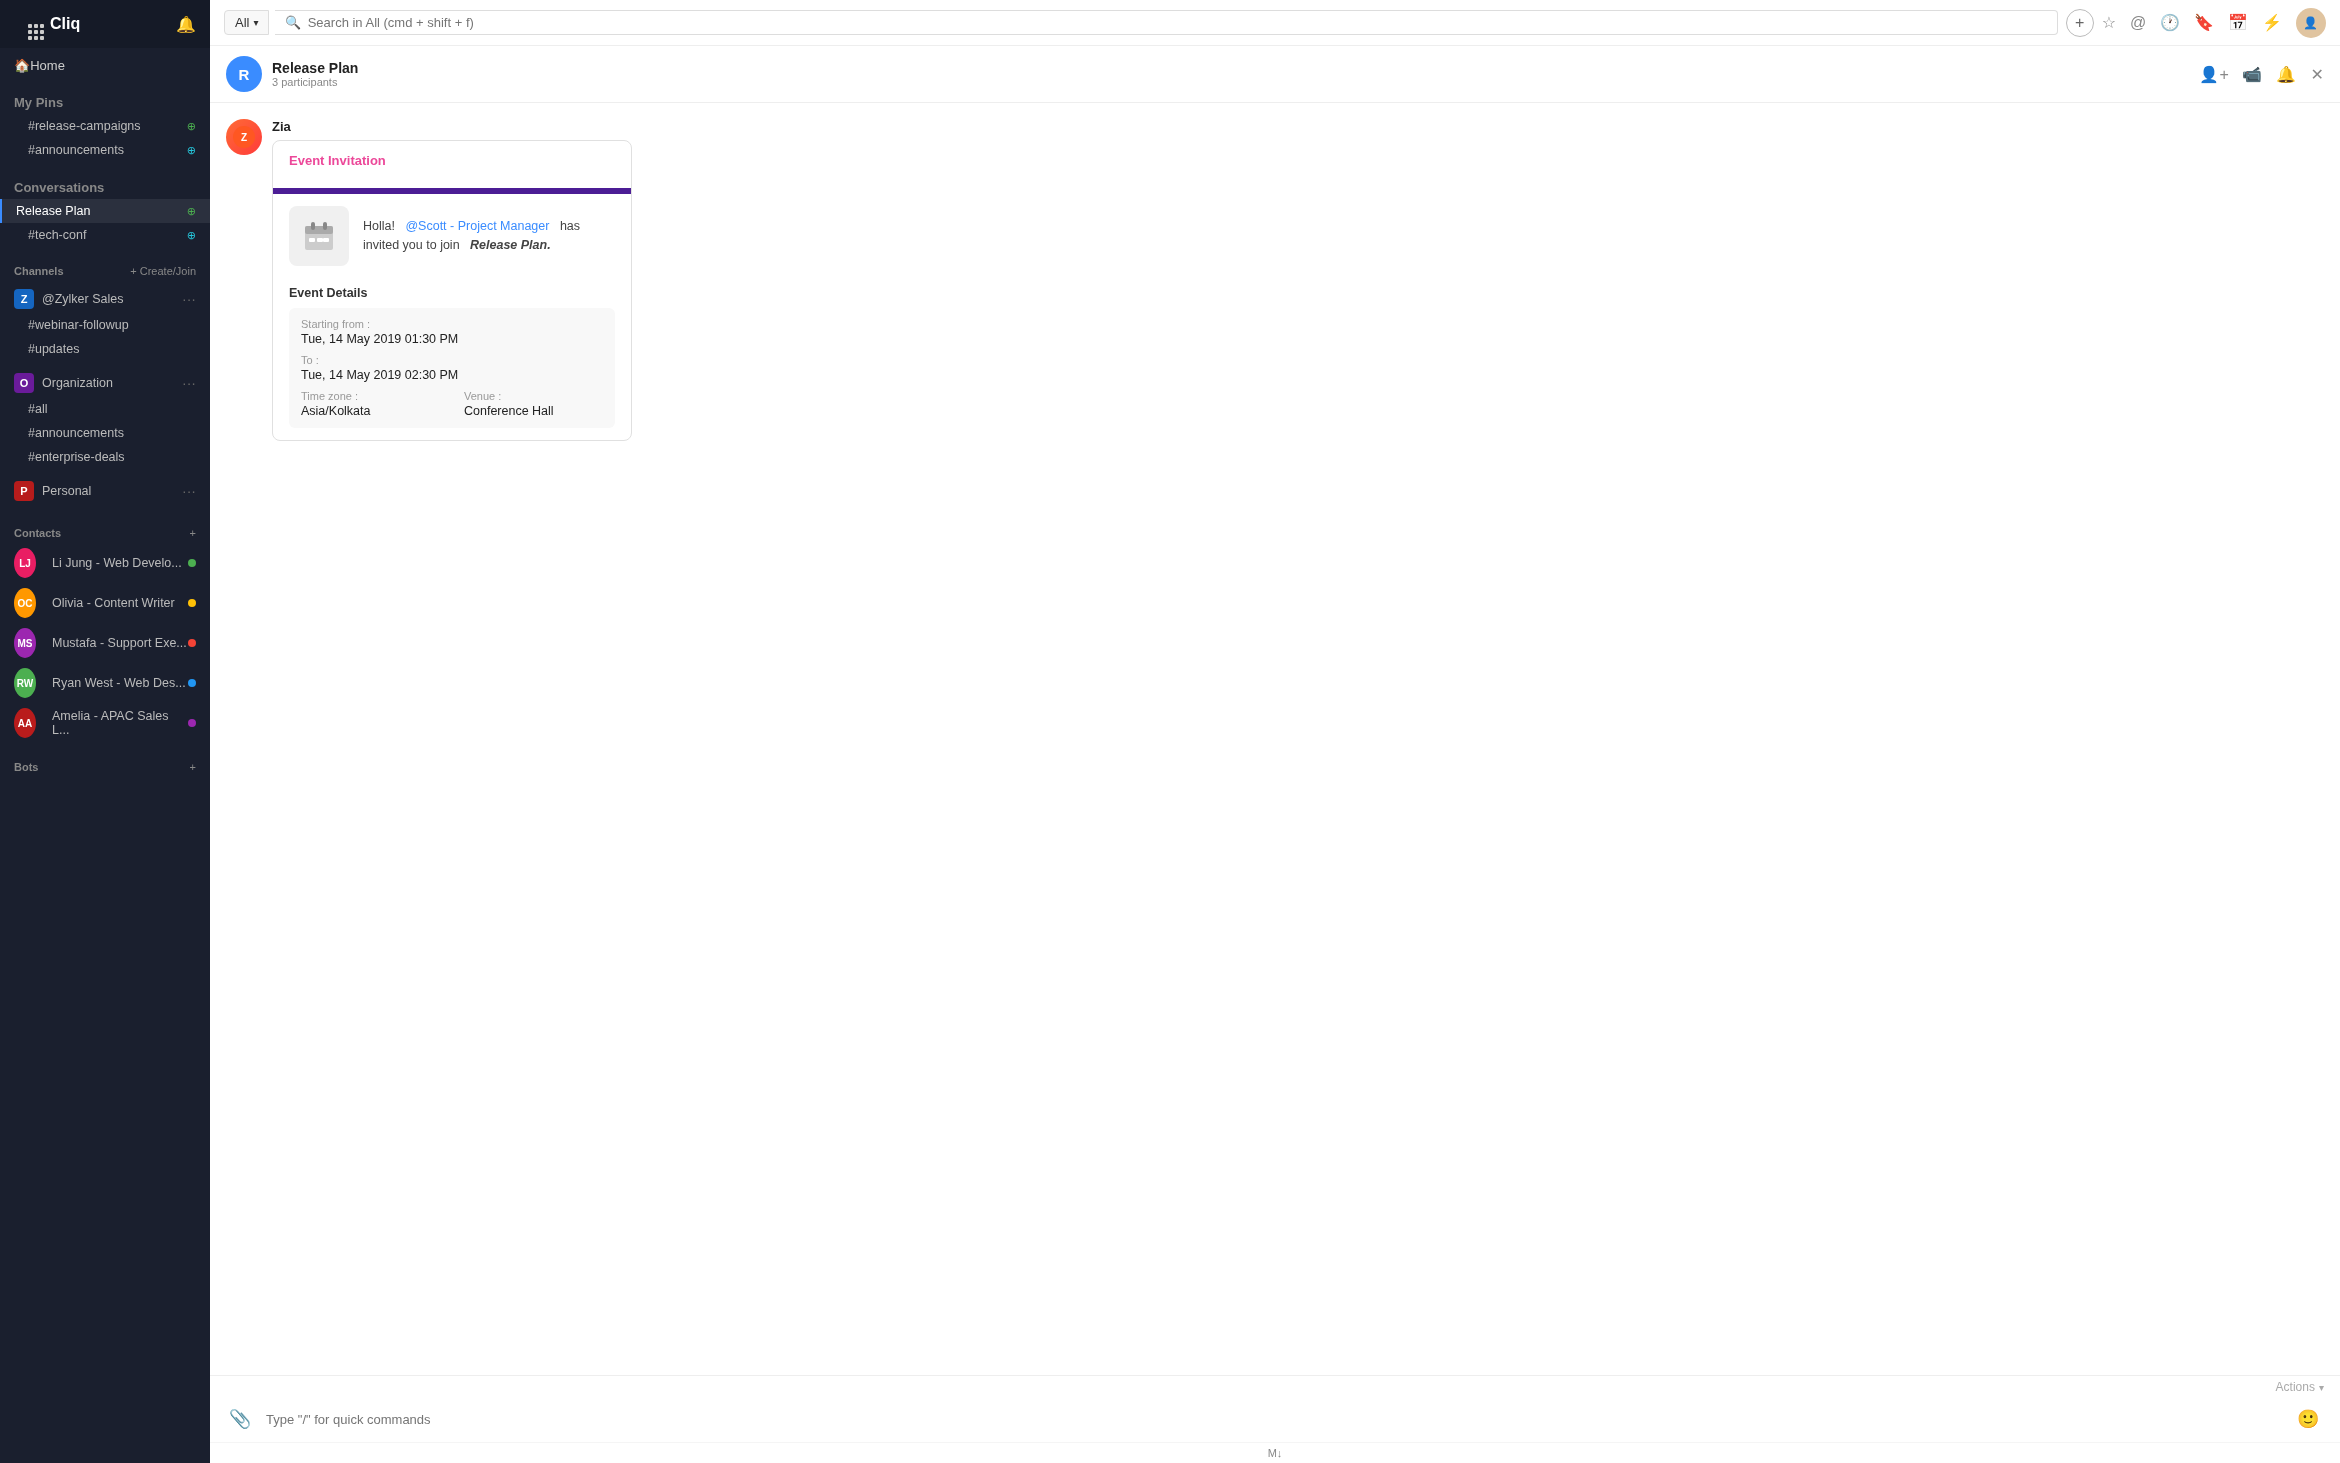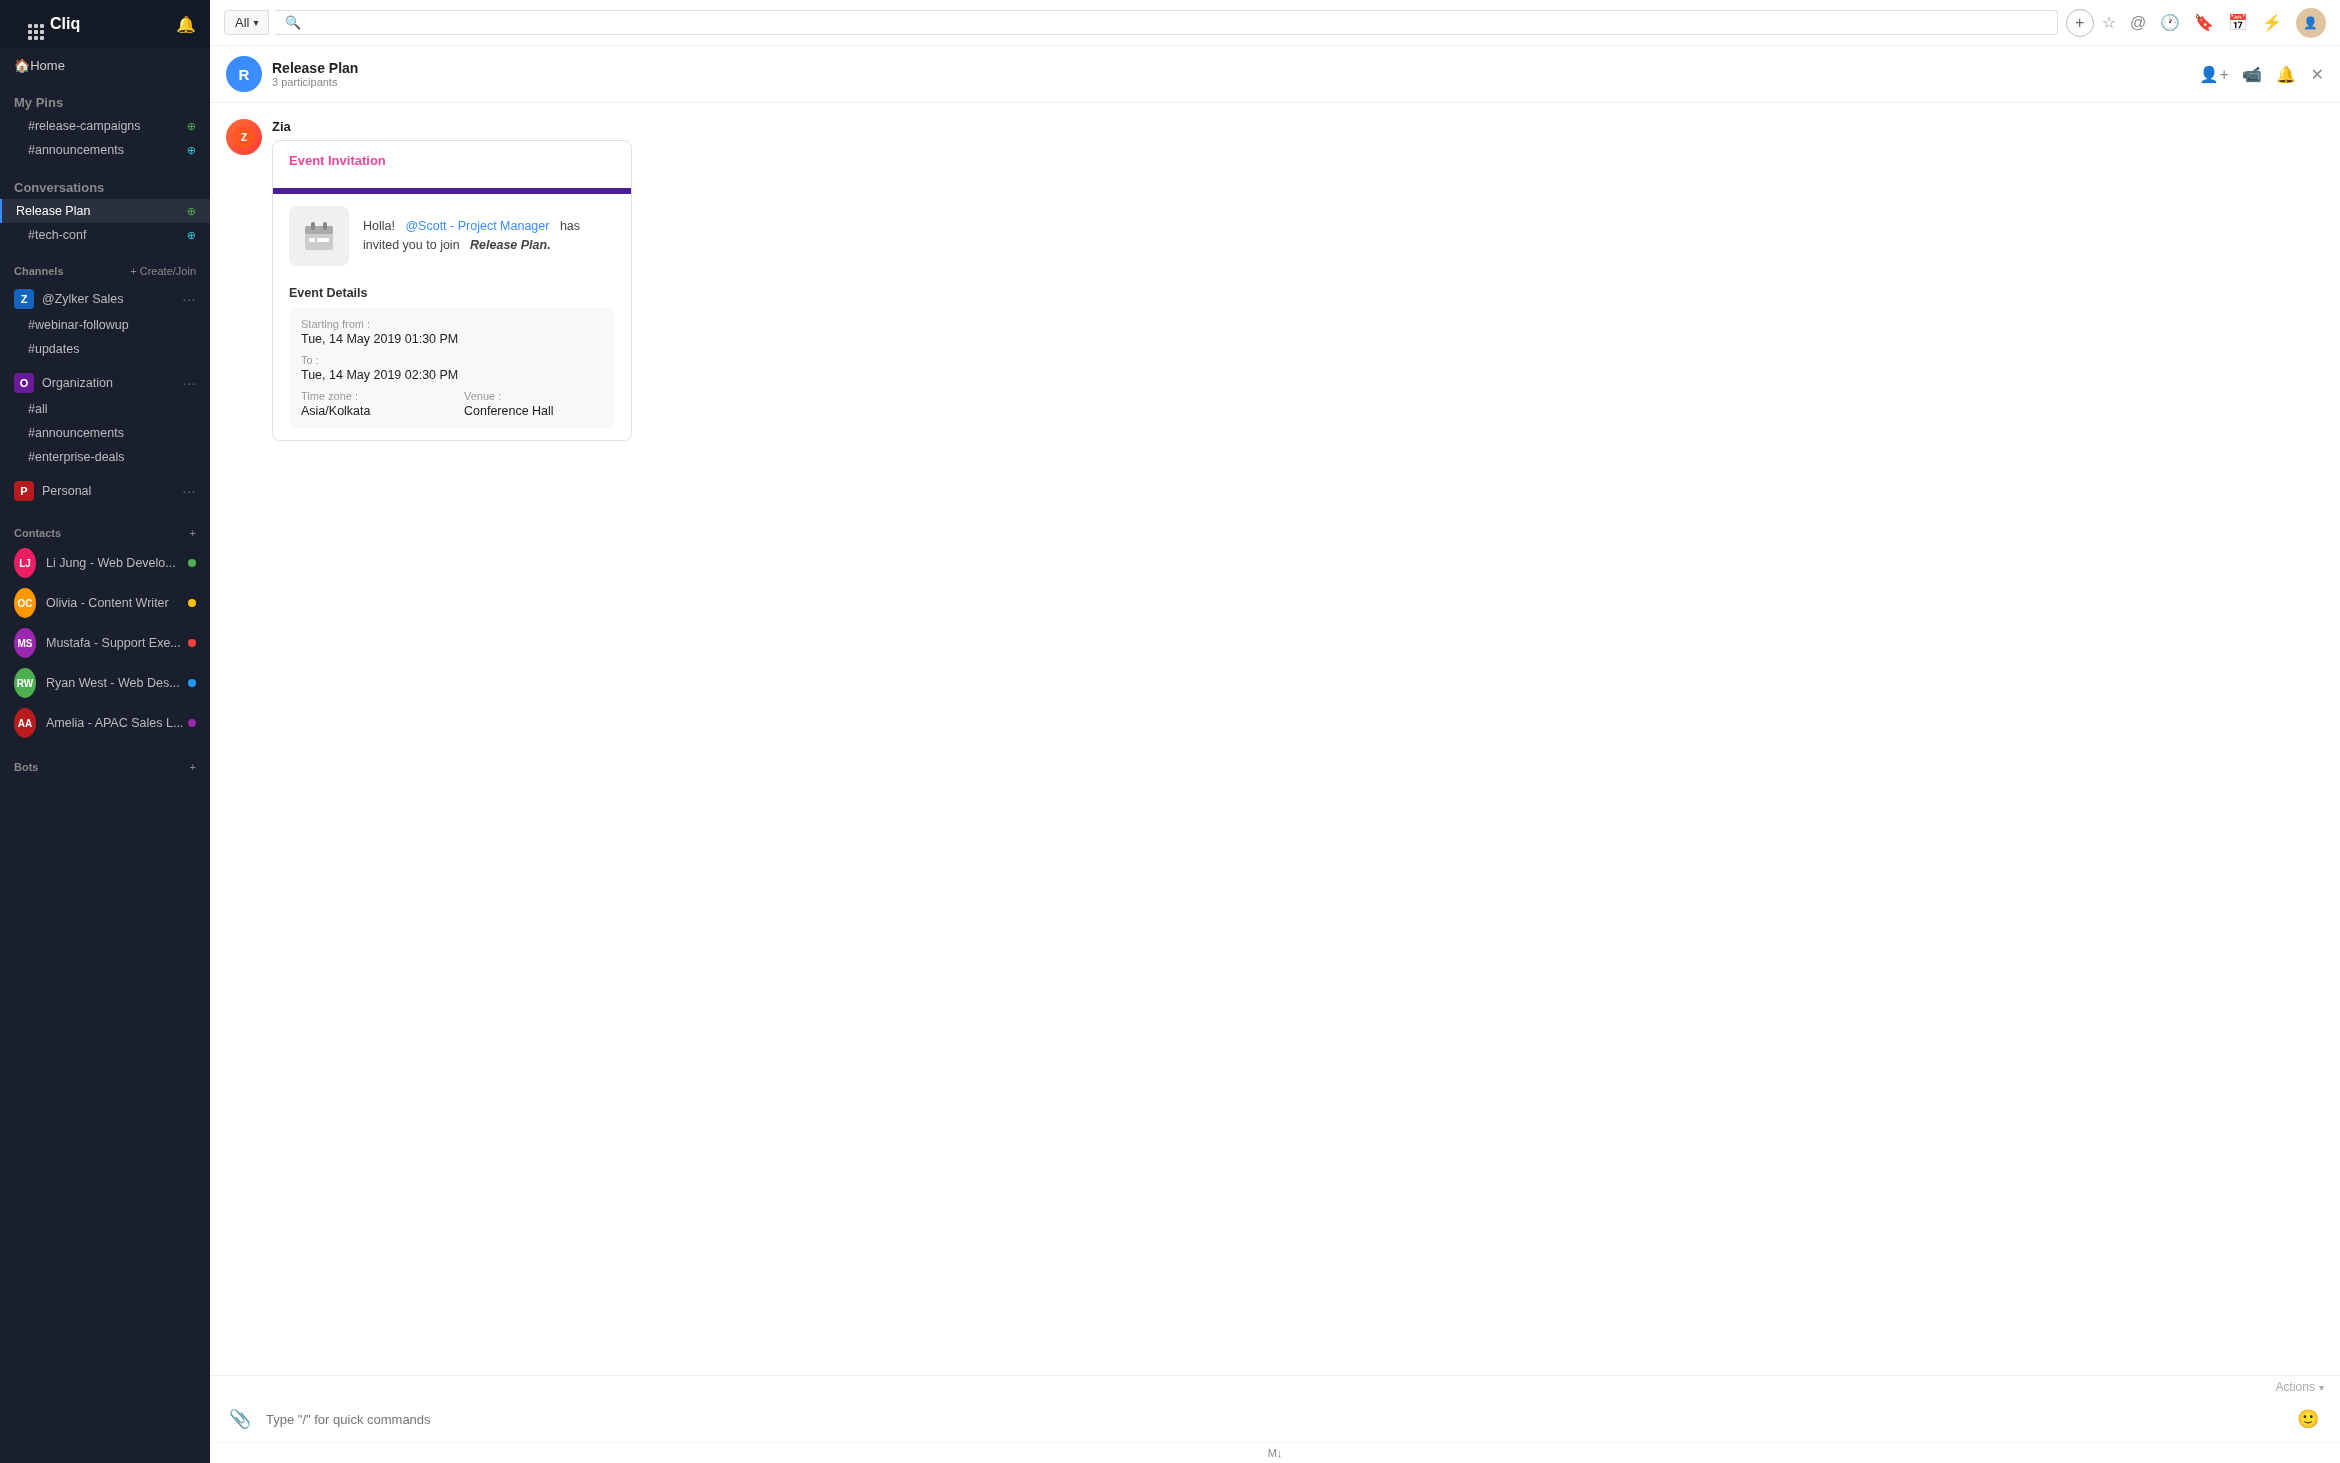--- a/index.html
+++ b/index.html
@@ -86,21 +86,21 @@
       color: #ccc;
       cursor: pointer;
       font-size: 13px;
     }
 
     .contacts-section .sidebar-item .avatar {
       width: 22px;
       height: 30px;
       border-radius: 50%;
       background: #555;
-      margin-right: 10px;
+      margin-right: 16px;
       display: flex;
       align-items: center;
       justify-content: center;
       font-size: 10px;
       color: #fff;
       font-weight: 600;
       overflow: hidden;
       flex-shrink: 0;
     }
     .status-dot {
@@ -669,20 +669,21 @@
 <div class="main">
 
   <div class="topbar">
     <div class="search-area">
       <div class="search-scope">
         <span>All</span>
         <span style="font-size:10px;">▾</span>
       </div>
       <div class="search-input-wrap">
         <span style="color:#aaa;margin-right:6px;">🔍</span>
+        <input type="text" placeholder="Search in All (cmd + shift + f)" style="">
       </div>
     </div>
     <div class="topbar-add-btn">
       <span>+</span>
     </div>
     <div class="topbar-icons">
       <span class="topbar-icon">☆</span>
       <span class="topbar-icon">@</span>
       <span class="topbar-icon">🕐</span>
       <span class="topbar-icon">🔖</span>

